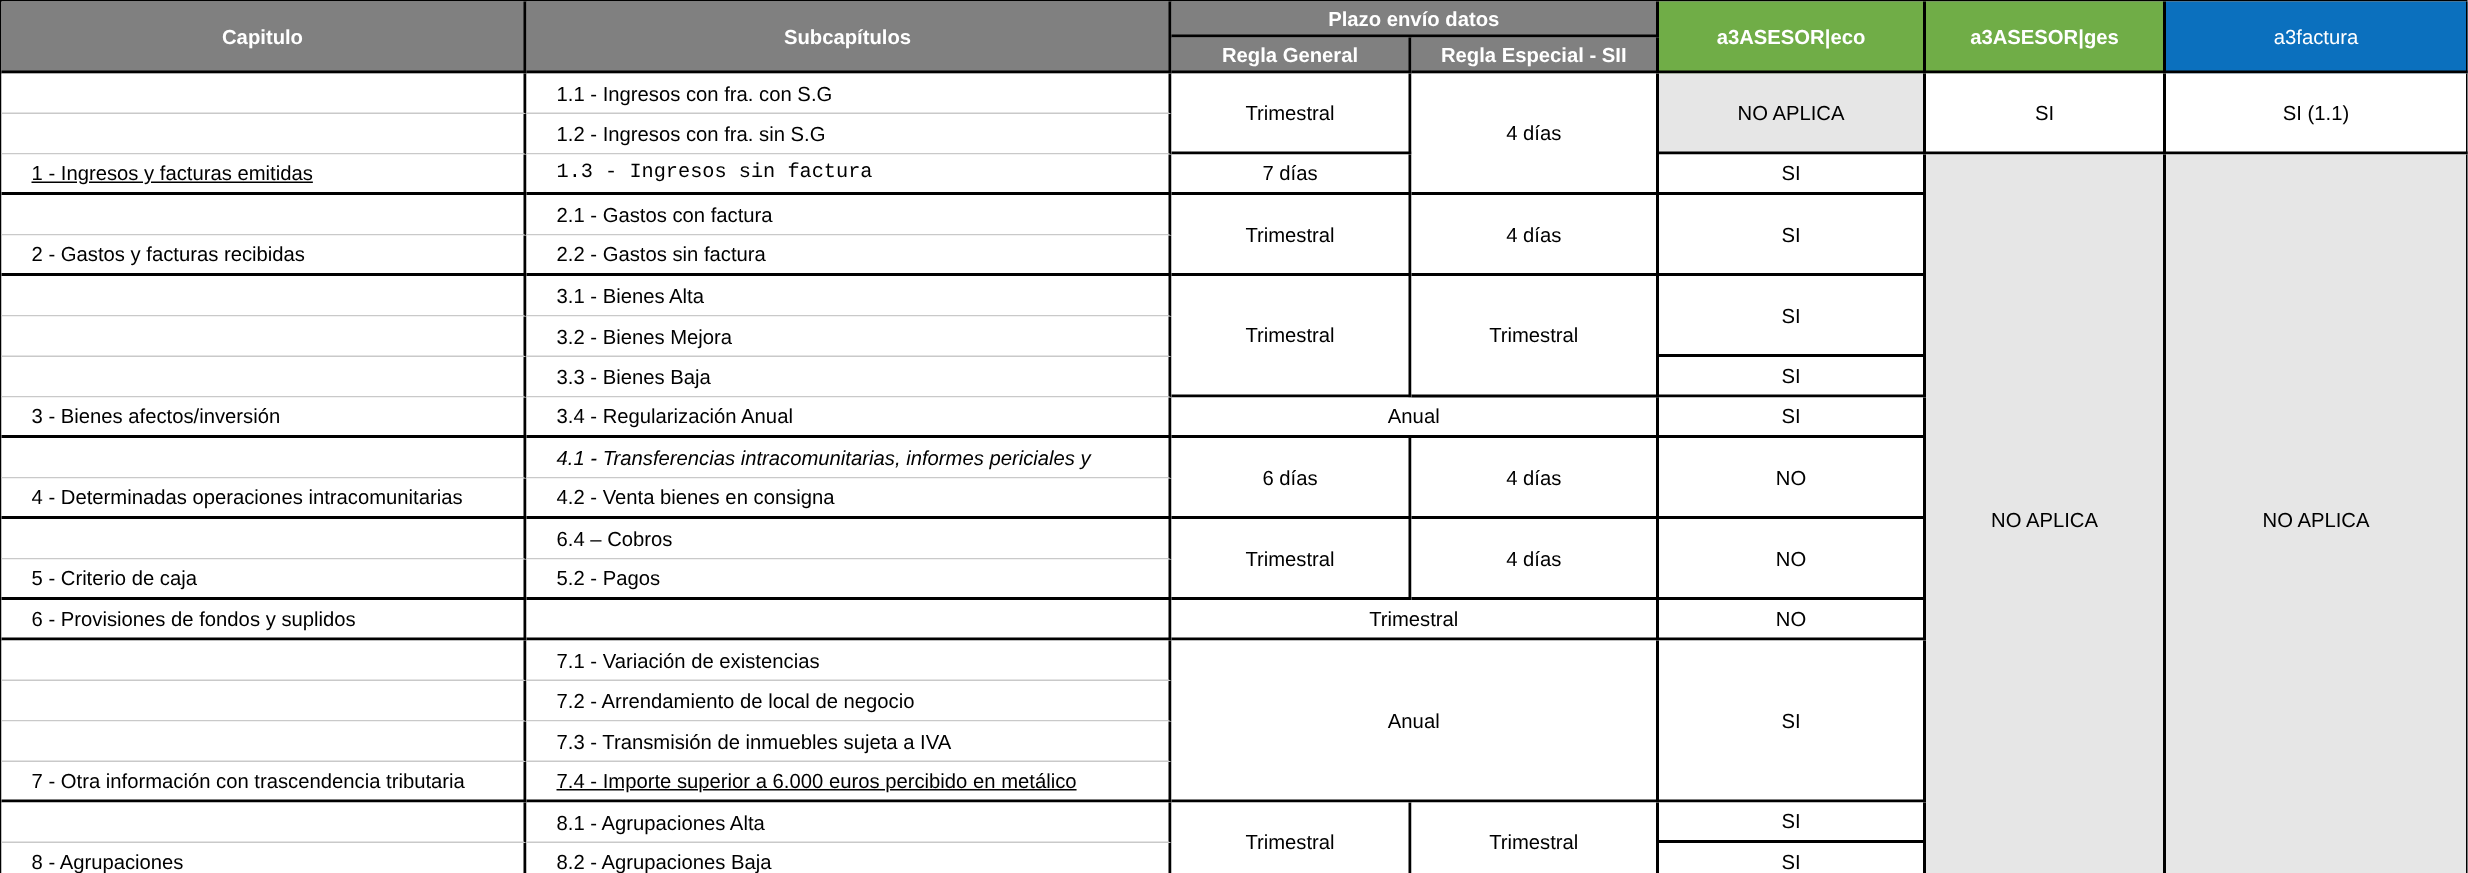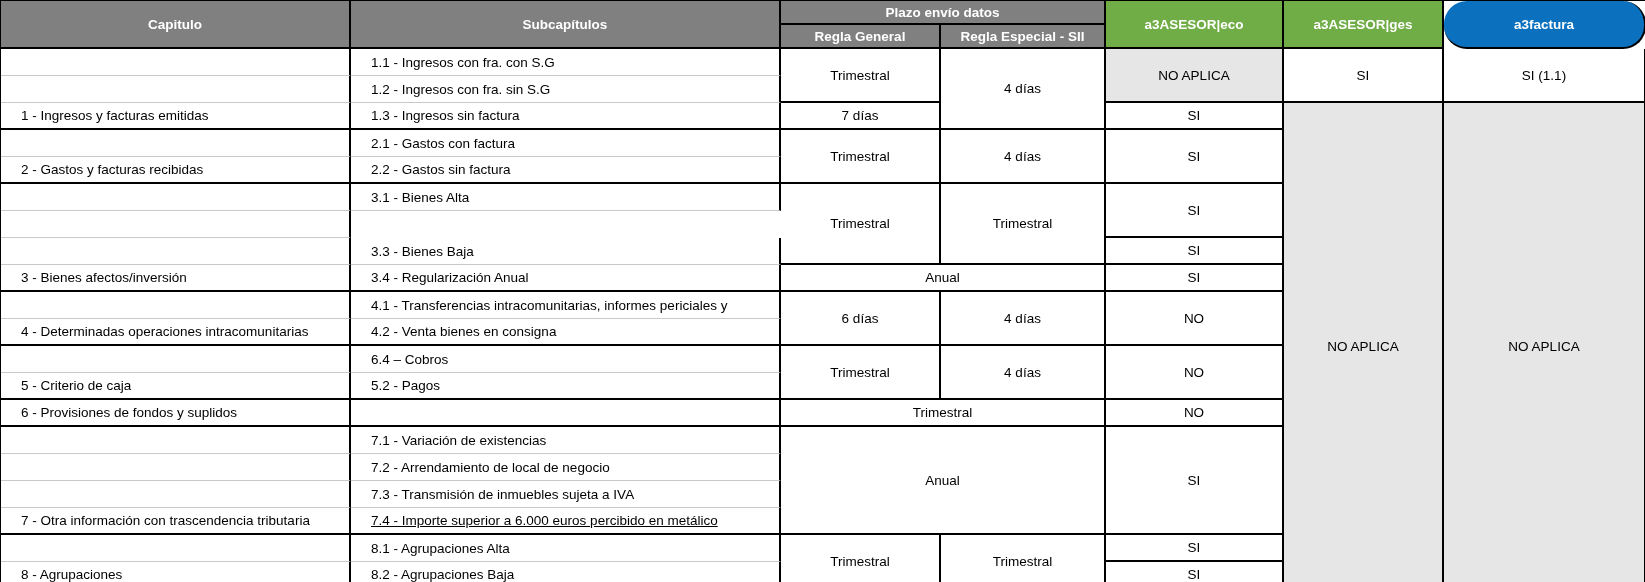--- a/index.html
+++ b/index.html
@@ -30,21 +30,21 @@
     display:flex;align-items:center;
     overflow:hidden;
     background:#fff;
   }
   .c{justify-content:center;text-align:center;}
   .left{padding-left:20px;white-space:nowrap;}
   .kb{border-bottom:2px solid var(--border_black);}
   .lb{border-bottom:1px solid var(--separator);}
   .grayh{background:var(--header_gray);color:#fff;font-weight:bold;}
   .green{background:var(--green);color:#fff;font-weight:bold;}
-  .blue{background:var(--blue);color:#fff;font-weight:bold;border-radius:23px;}
+  .blue{background:var(--blue);color:#fff;font-weight:normal;}
   .graycell{background:var(--cell_gray);}
   
   .h-cap{grid-column:1;grid-row:1/3;}
   .h-sub{grid-column:2;grid-row:1/3;}
   .h-plazo{grid-column:3/5;grid-row:1;}
   .h-rg{grid-column:3;grid-row:2;}
   .h-re{grid-column:4;grid-row:2;}
   .h-eco{grid-column:5;grid-row:1/3;}
   .h-ges{grid-column:6;grid-row:1/3;}
   .h-fac{grid-column:7;grid-row:1/3;}
@@ -56,47 +56,48 @@
   <div class="cell grayh c h-cap kb">Capitulo</div>
   <div class="cell grayh c h-sub kb">Subcapítulos</div>
   <div class="cell grayh c h-plazo kb">Plazo envío datos</div>
   <div class="cell grayh c h-rg kb">Regla General</div>
   <div class="cell grayh c h-re kb">Regla Especial - SII</div>
   <div class="cell green c h-eco kb">a3ASESOR|eco</div>
   <div class="cell green c h-ges kb">a3ASESOR|ges</div>
   <div class="cell blue c h-fac kb">a3factura</div>
 <div class="cell lb" style="grid-area: 3 / 1;"></div>
     <div class="cell lb" style="grid-area: 4 / 1;"></div>
-    <div class="cell left kb" style="grid-area: 5 / 1;">1 - Ingresos y facturas emitidas</div>
+    <div class="cell left kb" style="grid-area: 5 / 1; text-decoration: underline;">1 - Ingresos y facturas emitidas</div>
     <div class="cell lb" style="grid-area: 6 / 1;"></div>
     <div class="cell left kb" style="grid-area: 7 / 1;">2 - Gastos y facturas recibidas</div>
     <div class="cell lb" style="grid-area: 8 / 1;"></div>
     <div class="cell lb" style="grid-area: 9 / 1;"></div>
     <div class="cell lb" style="grid-area: 10 / 1;"></div>
     <div class="cell left kb" style="grid-area: 11 / 1;">3 - Bienes afectos/inversión</div>
     <div class="cell lb" style="grid-area: 12 / 1;"></div>
     <div class="cell left kb" style="grid-area: 13 / 1;">4 - Determinadas operaciones intracomunitarias</div>
     <div class="cell lb" style="grid-area: 14 / 1;"></div>
     <div class="cell left kb" style="grid-area: 15 / 1;">5 - Criterio de caja</div>
     <div class="cell left kb" style="grid-area: 16 / 1;">6 - Provisiones de fondos y suplidos</div>
     <div class="cell lb" style="grid-area: 17 / 1;"></div>
     <div class="cell lb" style="grid-area: 18 / 1;"></div>
     <div class="cell lb" style="grid-area: 19 / 1;"></div>
     <div class="cell left kb" style="grid-area: 20 / 1;">7 - Otra información con trascendencia tributaria</div>
     <div class="cell lb" style="grid-area: 21 / 1;"></div>
     <div class="cell left kb" style="grid-area: 22 / 1;">8 - Agrupaciones</div>
     <div class="cell left lb" style="grid-area: 3 / 2;">1.1 - Ingresos con fra. con S.G</div>
     <div class="cell left lb" style="grid-area: 4 / 2;">1.2 - Ingresos con fra. sin S.G</div>
-    <div class="cell left kb" style="grid-area: 5 / 2;">1.3 - Ingresos sin factura</div>
+    <div class="cell left kb" style="grid-area: 5 / 2; font-family: Liberation Mono, monospace;">1.3 - Ingresos sin factura</div>
     <div class="cell left lb" style="grid-area: 6 / 2;">2.1 - Gastos con factura</div>
     <div class="cell left kb" style="grid-area: 7 / 2;">2.2 - Gastos sin factura</div>
     <div class="cell left lb" style="grid-area: 8 / 2;">3.1 - Bienes Alta</div>
+    <div class="cell left lb" style="grid-area: 9 / 2;">3.2 - Bienes Mejora</div>
     <div class="cell left lb" style="grid-area: 10 / 2;">3.3 - Bienes Baja</div>
     <div class="cell left kb" style="grid-area: 11 / 2;">3.4 - Regularización Anual</div>
-    <div class="cell left lb" style="grid-area: 12 / 2;">4.1 - Transferencias intracomunitarias, informes periciales y</div>
+    <div class="cell left lb" style="grid-area: 12 / 2; font-style: italic;">4.1 - Transferencias intracomunitarias, informes periciales y</div>
     <div class="cell left kb" style="grid-area: 13 / 2;">4.2 - Venta bienes en consigna</div>
     <div class="cell left lb" style="grid-area: 14 / 2;">6.4 – Cobros</div>
     <div class="cell left kb" style="grid-area: 15 / 2;">5.2 - Pagos</div>
     <div class="cell kb" style="grid-area: 16 / 2;"></div>
     <div class="cell left lb" style="grid-area: 17 / 2;">7.1 - Variación de existencias</div>
     <div class="cell left lb" style="grid-area: 18 / 2;">7.2 - Arrendamiento de local de negocio</div>
     <div class="cell left lb" style="grid-area: 19 / 2;">7.3 - Transmisión de inmuebles sujeta a IVA</div>
     <div class="cell left kb" style="grid-area: 20 / 2; text-decoration: underline;">7.4 - Importe superior a 6.000 euros percibido en metálico</div>
     <div class="cell left lb" style="grid-area: 21 / 2;">8.1 - Agrupaciones Alta</div>
     <div class="cell left kb" style="grid-area: 22 / 2;">8.2 - Agrupaciones Baja</div>

